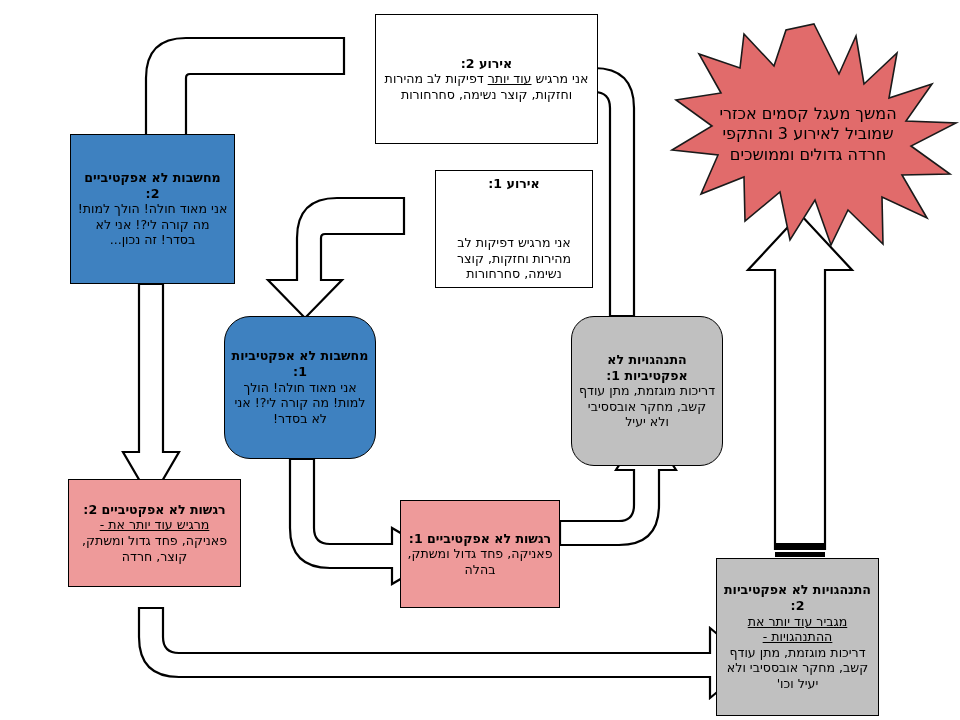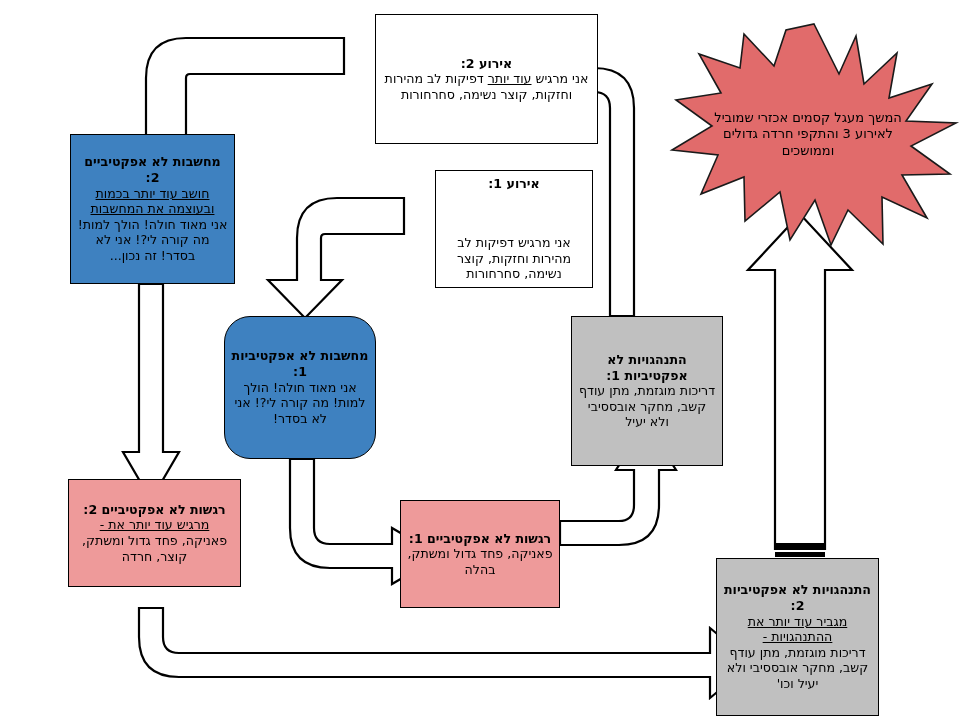--- a/index.html
+++ b/index.html
@@ -63,21 +63,21 @@
   .starburst {
     position: absolute;
     direction: rtl;
     text-align: center;
   }
   .starburst .star-text {
     position: absolute;
     left: 0; right: 12px;
     top: 50%;
     transform: translateY(-50%);
-    font-size: 13px;
+    font-size: 16px;
     line-height: 1.30;
     color: #000000;
     padding: 0 36px;
     box-sizing: border-box;
   }
   .starburst svg { display: block; }
 </style>
 </head>
 <body>
 
@@ -133,30 +133,29 @@
     <span class="bd"><span>אני מרגיש </span><span class="ul" style="display:inline;">עוד יותר</span><span> דפיקות לב מהירות וחזקות, קוצר נשימה, סחרחורות</span></span>
   </div>
 
   <div class="node white" style="left:404px; top:170px; width:158px; height:118px;justify-content:space-between;">
     <span class="ttl">אירוע 1:</span>
     <span class="bd">אני מרגיש דפיקות לב מהירות וחזקות, קוצר נשימה, סחרחורות</span>
   </div>
 
   <div class="node blue" style="left:70px; top:134px; width:165px; height:150px;">
     <span class="ttl">מחשבות לא אפקטיביים 2:</span>
-    <span class="ul">חושב עוד יותר בכמות ובעוצמה את המחשבות</span>
     <span class="bd">אני מאוד חולה! הולך למות! מה קורה לי?! אני לא בסדר! זה נכון...</span>
   </div>
 
   <div class="node blue" style="left:224px; top:316px; width:152px; height:143px;border-radius:26px;">
     <span class="ttl">מחשבות לא אפקטיביות 1:</span>
     <span class="bd">אני מאוד חולה! הולך למות! מה קורה לי?! אני לא בסדר!</span>
   </div>
 
-  <div class="node gray" style="left:571px; top:316px; width:152px; height:150px;">
+  <div class="node gray" style="left:571px; top:316px; width:152px; height:150px;border-radius:23px;">
     <span class="ttl">התנהגויות לא אפקטיביות 1:</span>
     <span class="bd">דריכות מוגזמת, מתן עודף קשב, מחקר אובססיבי ולא יעיל</span>
   </div>
 
   <div class="node pink" style="left:68px; top:479px; width:173px; height:108px;">
     <span class="ttl">רגשות לא אפקטיביים 2:</span>
     <span class="ul">מרגיש עוד יותר את -</span>
     <span class="bd">פאניקה, פחד גדול ומשתק, קוצר, חרדה</span>
   </div>
 

